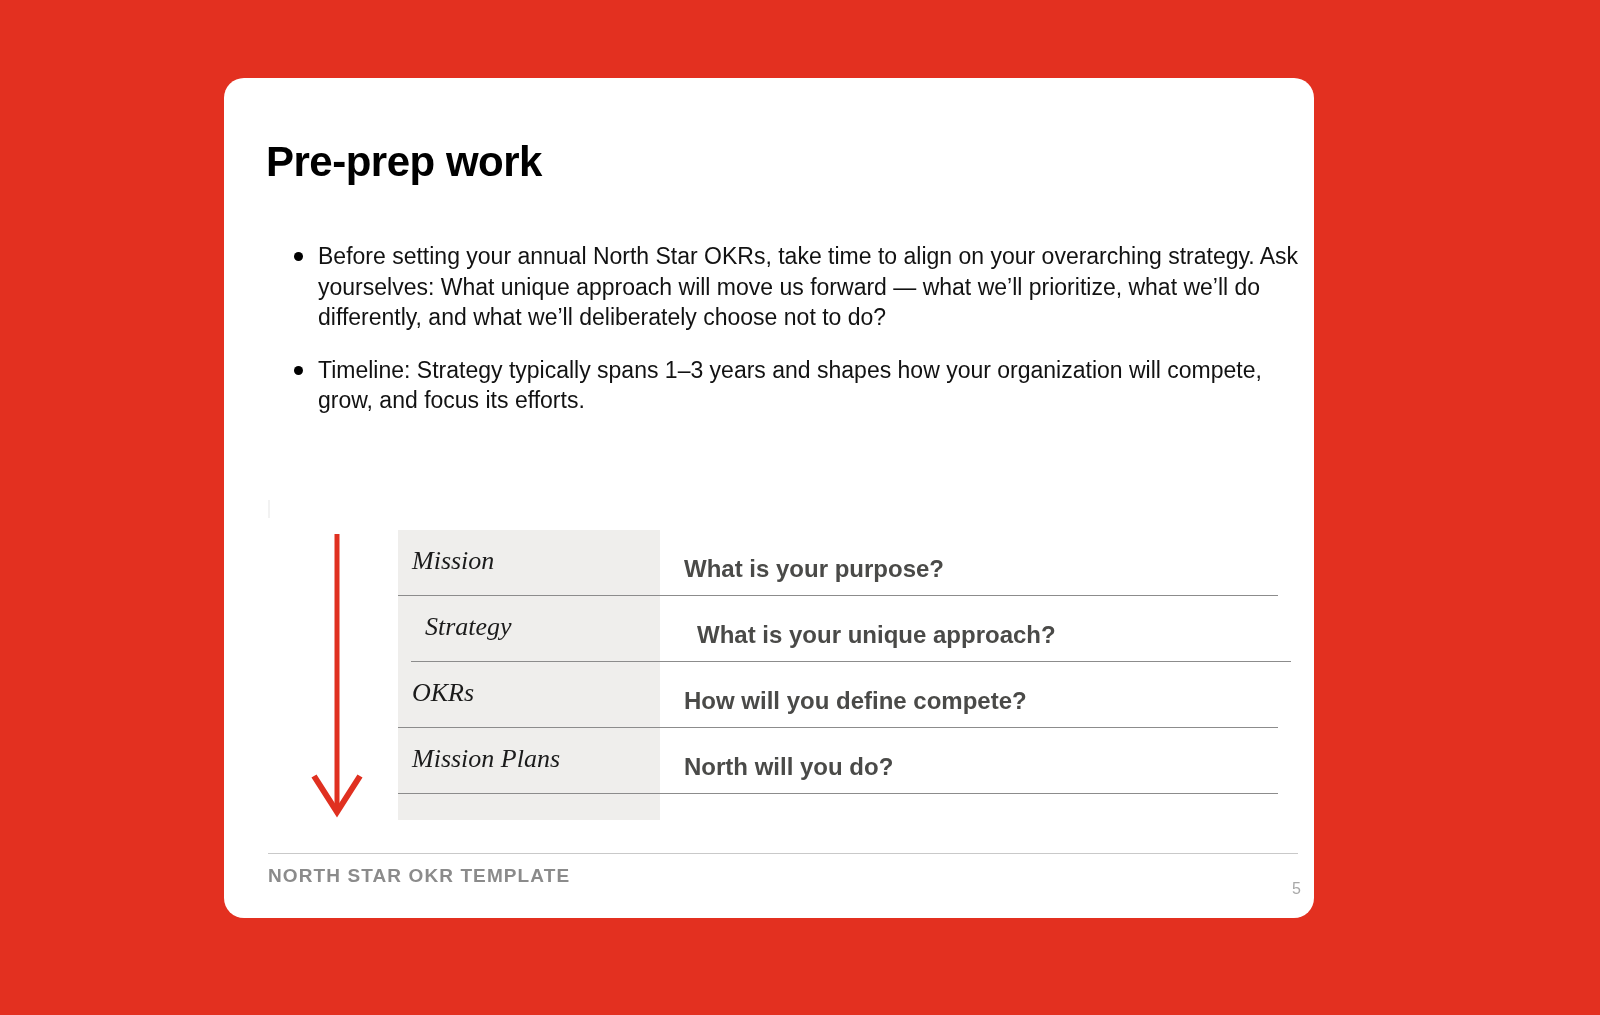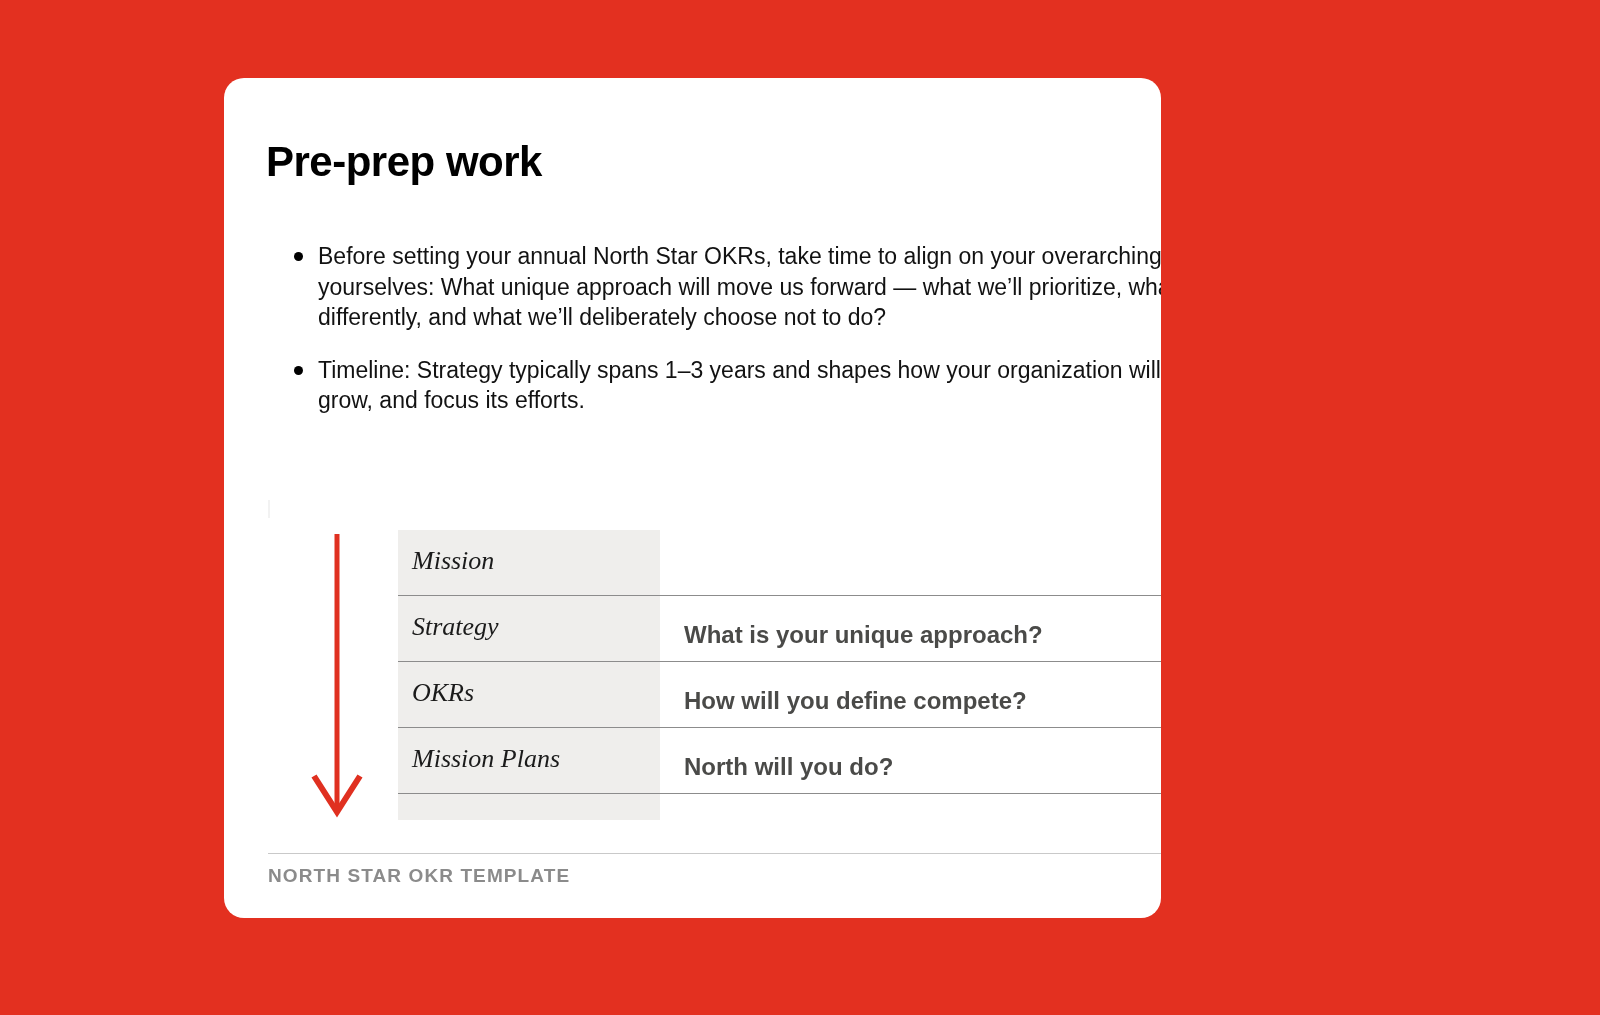--- a/index.html
+++ b/index.html
@@ -20,21 +20,21 @@
     position: relative;
     width: 1600px;
     height: 1015px;
   }
 
   
   .slide-card {
     position: absolute;
     left: 224px;
     top: 78px;
-    width: 937px;
+    width: 1090px;
     height: 840px;
     background: #ffffff;
     border-radius: 20px;
     overflow: hidden;
   }
 
   
   .slide-title {
     position: absolute;
     left: 42px;
@@ -210,24 +210,25 @@
 
       <div class="framework-panel"></div>
 
       <svg class="down-arrow" viewBox="0 0 70 288">
         <line x1="25" y1="4" x2="25" y2="278" stroke="#e03020" stroke-width="5"></line>
         <polyline points="2,246 25,282 48,246" fill="none" stroke="#e03020" stroke-width="6" stroke-linecap="butt" stroke-linejoin="miter"></polyline>
       </svg>
 
       <div class="framework-row" style="top:0px;">
         <span class="row-label">Mission</span>
-        <span class="row-rule"></span>
-      </div>
-
-      <div class="framework-row" style="top:66px;">
+        <span class="row-question">What is your purpose?</span>
+        <span class="row-rule"></span>
+      </div>
+
+      <div class="framework-row" style="top:66px;margin-left:13px;">
         <span class="row-label">Strategy</span>
         <span class="row-question">What is your unique approach?</span>
         <span class="row-rule"></span>
       </div>
 
       <div class="framework-row" style="top:132px;">
         <span class="row-label">OKRs</span>
         <span class="row-question">How will you define compete?</span>
         <span class="row-rule"></span>
       </div>

